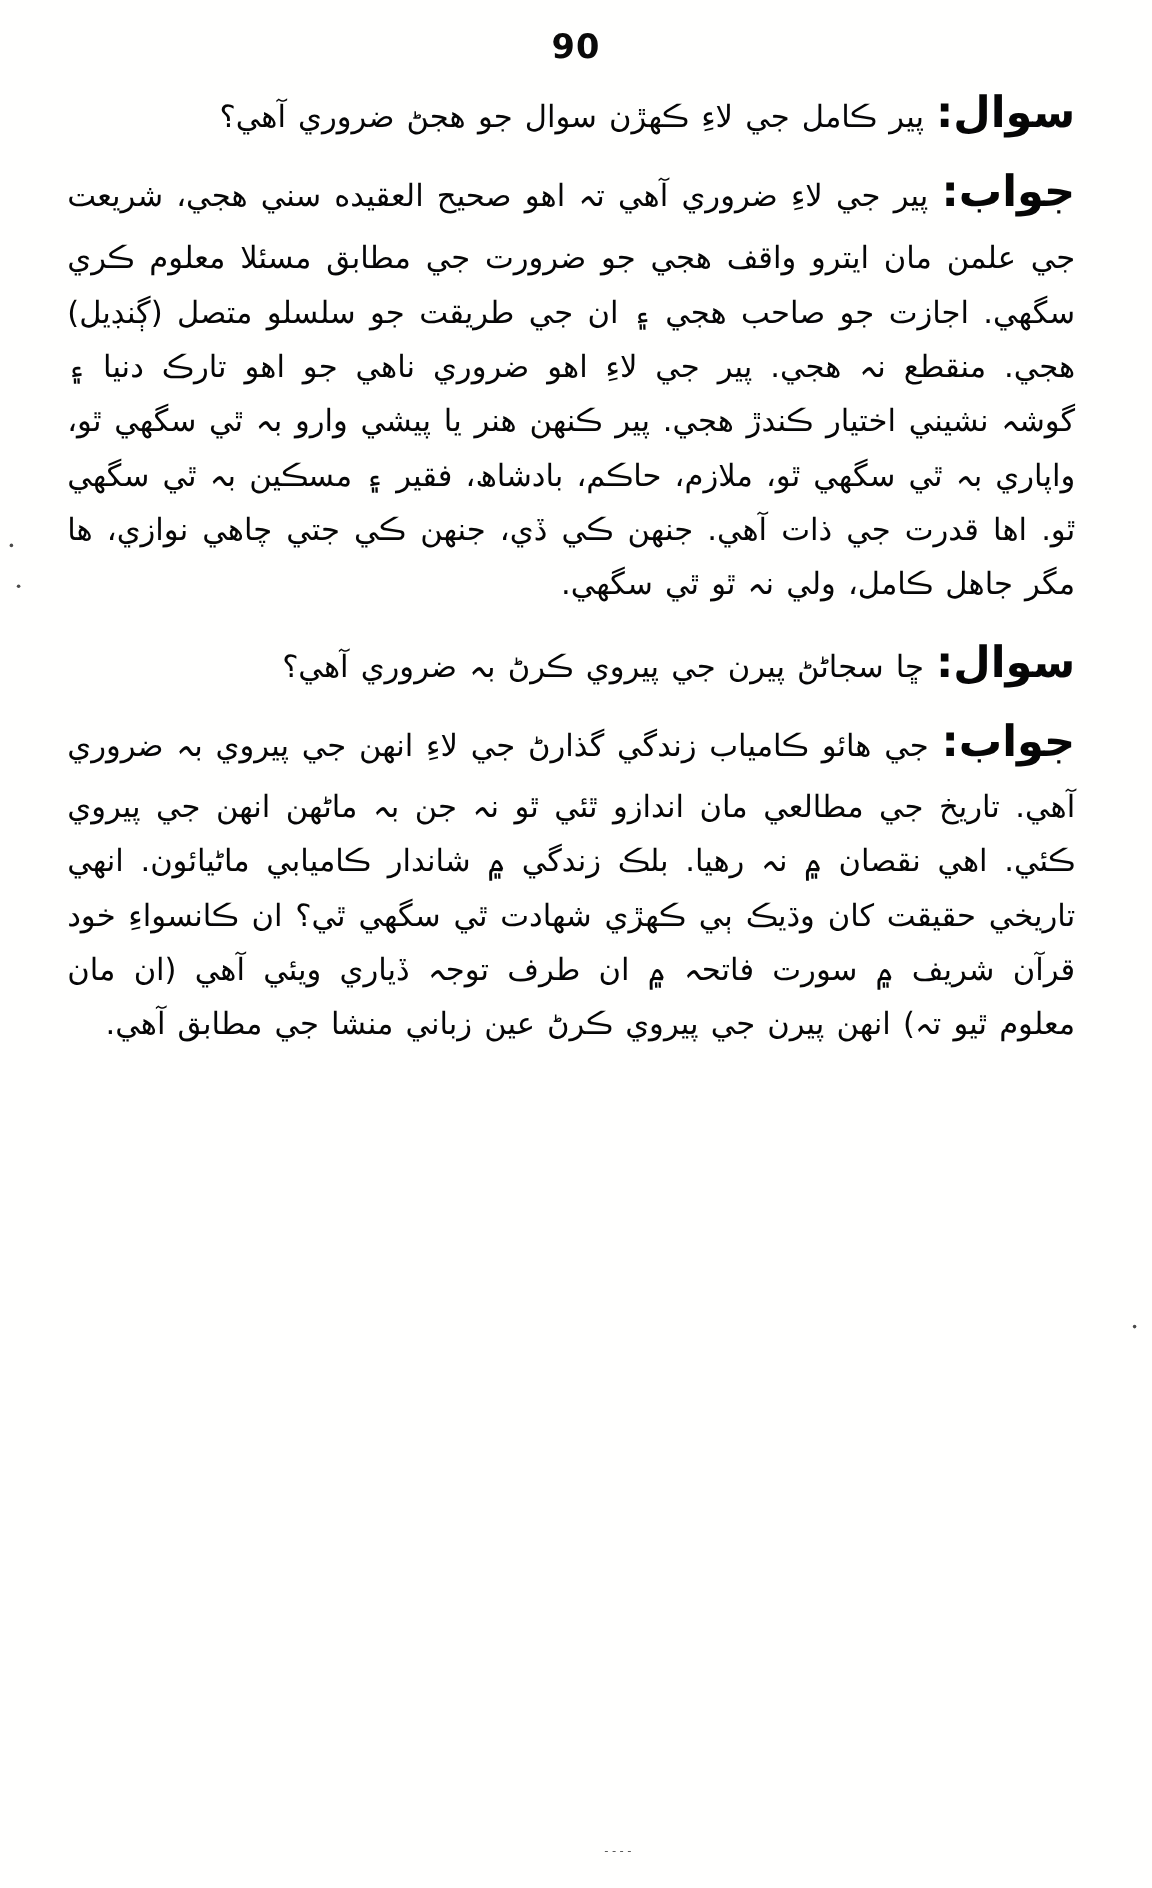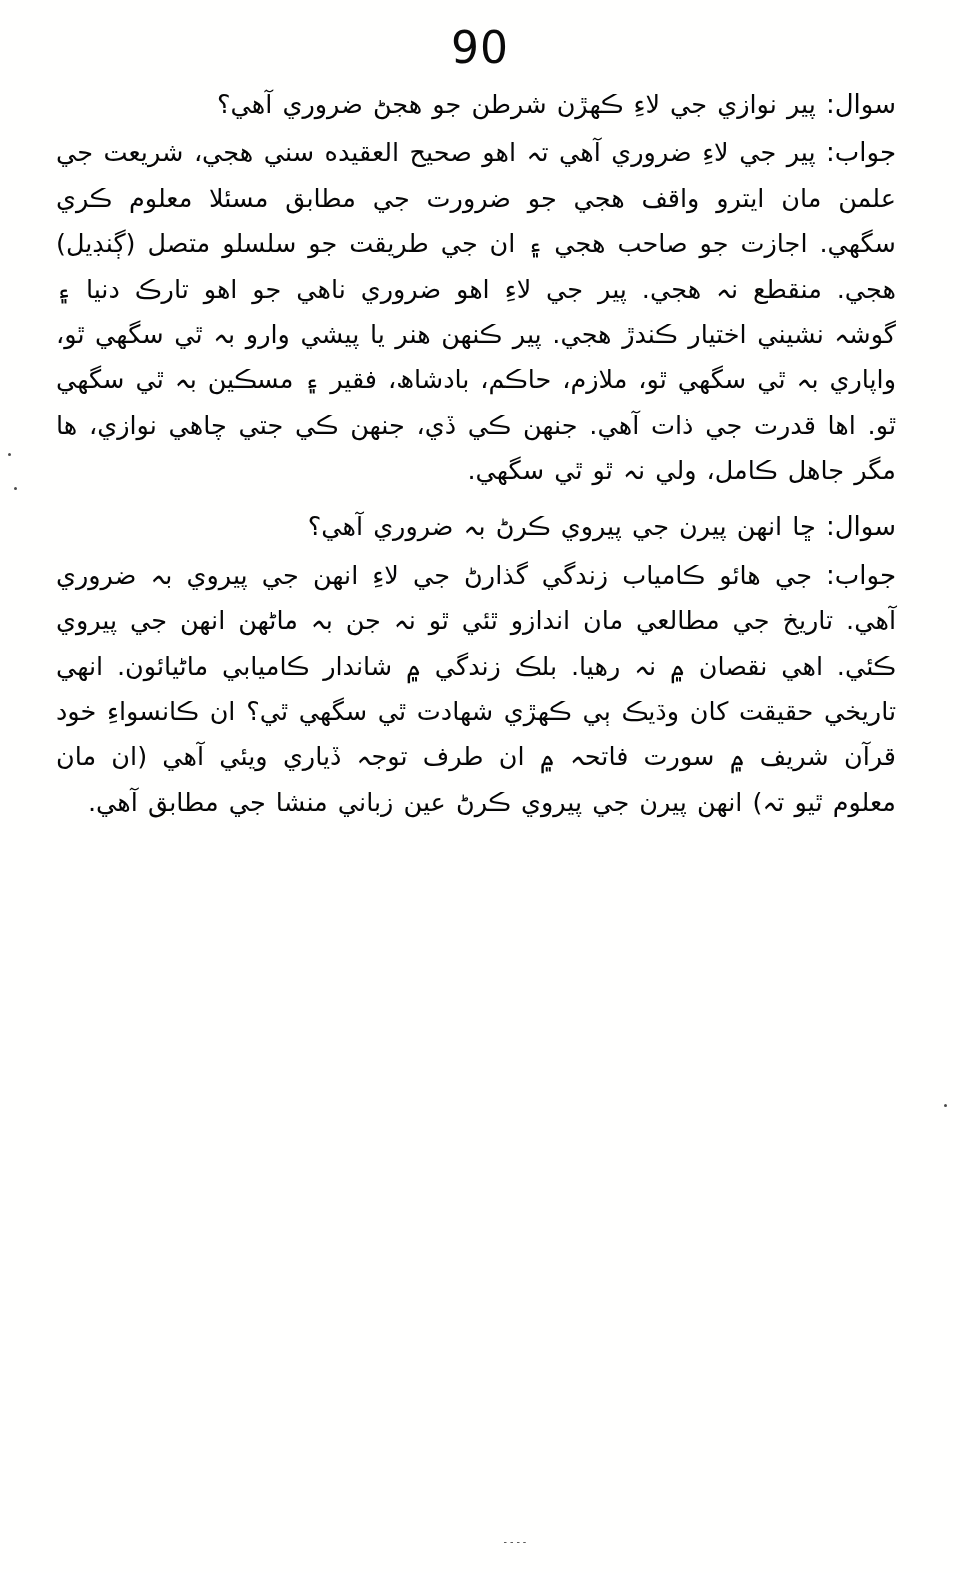--- a/index.html
+++ b/index.html
@@ -18,22 +18,22 @@
   .page {
     width: 960px;
     height: 1573px;
     box-sizing: border-box;
     padding: 0;
     position: relative;
     background: #fffffe;
   }
   .page-number {
     text-align: center;
-    font-size: 44px;
-    font-weight: normal;
+    font-size: 28px;
+    font-weight: bold;
     letter-spacing: 1px;
     padding-top: 22px;
     padding-bottom: 8px;
     font-family: "DejaVu Sans", "Liberation Sans", sans-serif;
     color: #0a0a0a;
   }
   .body-col {
     padding: 0 64px 0 56px;
     direction: rtl;
     text-align: right;
@@ -49,22 +49,22 @@
     text-align-last: right;
     word-spacing: 2px;
     color: #060606;
     margin: 0 0 2px 0;
     font-family: "DejaVu Sans", "Liberation Sans", sans-serif;
   }
   .para.q {
     text-align: right;
   }
   .label {
-    font-weight: normal;
-    font-size: 26px;
+    font-weight: bold;
+    font-size: 36px;
   }
   .gap {
     height: 16px;
   }
   .gap-sm {
     height: 6px;
   }
   .stray-mark {
     position: absolute;
     left: 502px;
@@ -87,28 +87,28 @@
 </head>
 <body>
 
 <div class="page">
 
   <div class="page-number">90</div>
 
   <div class="body-col">
 
     <div class="block">
-      <p class="para q"><span class="label">سوال:</span><span> پير نوازي جي لاءِ ڪهڙن شرطن جو هجڻ  ضروري آهي؟</span></p>
+      <p class="para q"><span class="label">سوال:</span><span> پير ڪامل جي لاءِ ڪهڙن سوال جو هجڻ  ضروري آهي؟</span></p>
       <p class="para"><span class="label">جواب:</span><span> پير جي لاءِ ضروري آهي تہ اهو صحيح العقيده سني  هجي، شريعت جي علمن مان ايترو واقف هجي جو ضرورت جي مطابق مسئلا معلوم ڪري سگهي. اجازت جو صاحب هجي ۽ ان جي طريقت جو سلسلو متصل (ڳنڊيل) هجي. منقطع نہ هجي. پير جي لاءِ اهو ضروري ناهي جو اهو تارڪ دنيا ۽ گوشہ نشيني اختيار ڪندڙ هجي.  پير ڪنهن هنر يا پيشي وارو بہ ٿي سگهي ٿو، واپاري بہ ٿي سگهي ٿو، ملازم،  حاڪم، بادشاھ، فقير ۽ مسڪين بہ ٿي سگهي ٿو. اها قدرت جي ذات  آهي. جنهن ڪي ڏي، جنهن ڪي جتي چاهي نوازي، ها مگر جاهل ڪامل، ولي نہ ٿو ٿي سگهي.</span></p>
     </div>
 
     <div class="gap-sm"></div>
 
     <div class="block">
-      <p class="para q"><span class="label">سوال:</span><span> ڇا انهن پيرن جي پيروي ڪرڻ بہ ضروري آهي؟</span></p>
+      <p class="para q"><span class="label">سوال:</span><span> ڇا سجاڻڻ پيرن جي پيروي ڪرڻ بہ ضروري آهي؟</span></p>
       <p class="para"><span class="label">جواب:</span><span> جي هائو ڪامياب زندگي گذارڻ جي لاءِ انهن جي پيروي بہ ضروري آهي. تاريخ جي مطالعي مان اندازو ٿئي ٿو نہ جن بہ ماڻهن انهن جي پيروي ڪئي. اهي نقصان ۾ نہ رهيا. بلڪ زندگي ۾ شاندار  ڪاميابي ماڻيائون. انهي تاريخي حقيقت کان وڌيڪ ٻي ڪهڙي شهادت ٿي سگهي ٿي؟ ان ڪانسواءِ خود قرآن شريف ۾ سورت فاتحہ ۾ ان طرف توجہ ڏياري ويئي آهي (ان مان معلوم ٿيو تہ) انهن پيرن جي پيروي ڪرڻ عين زباني منشا جي مطابق آهي.</span></p>
     </div>
 
     <div class="gap"></div>
 
     <div class="block">
       <div class="gap"></div>
     </div>
 
   </div>

